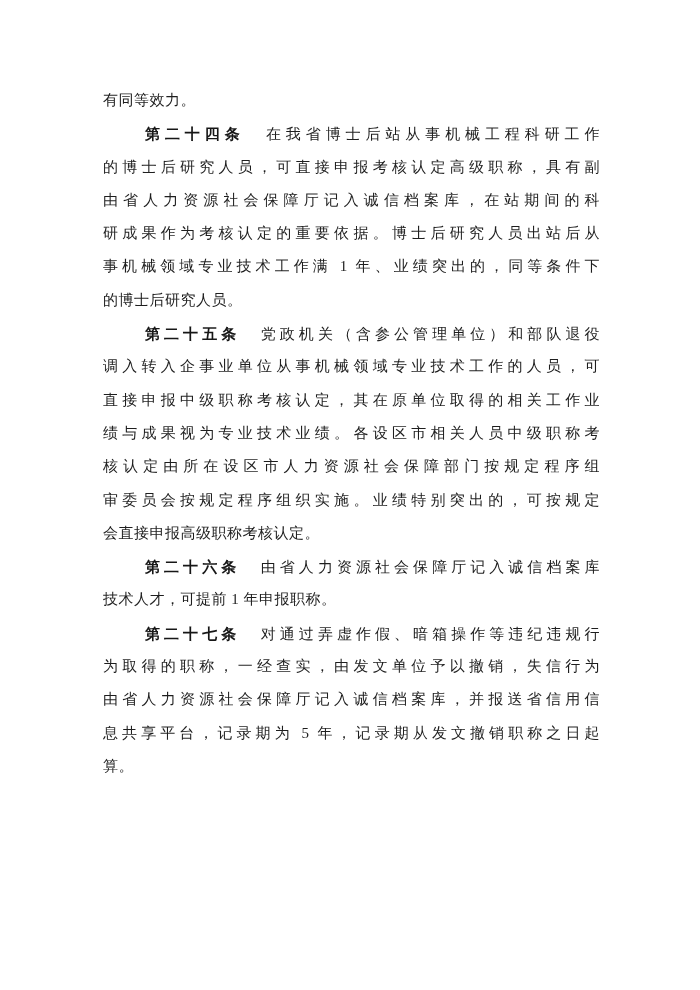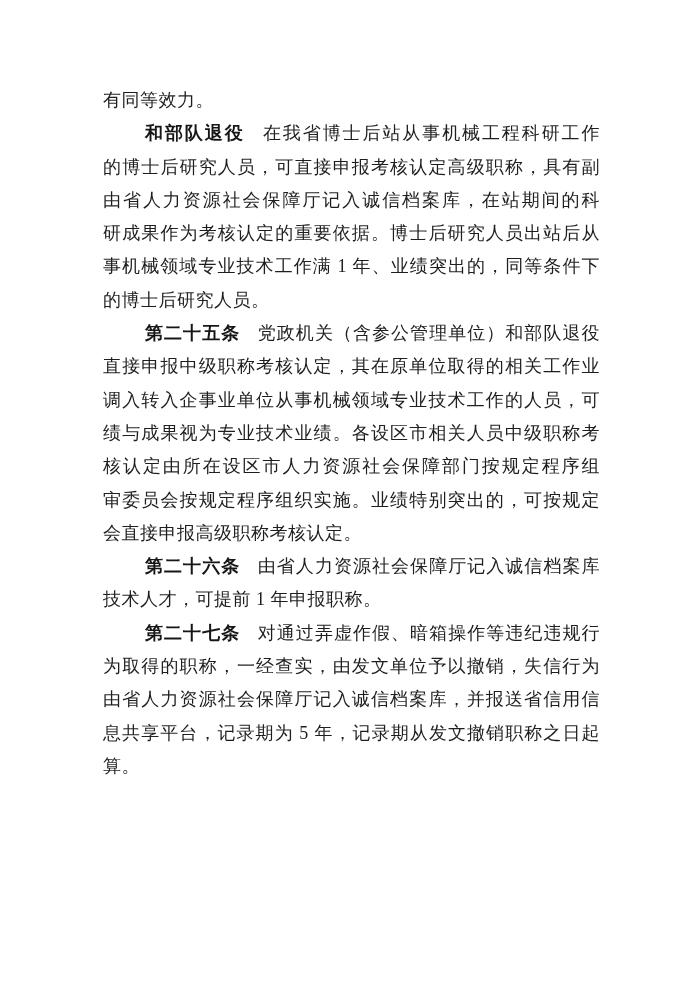--- a/index.html
+++ b/index.html
@@ -13,21 +13,21 @@
     height: 990px;
     background: #ffffff;
     overflow: hidden;
   }
   .textblock {
     position: absolute;
     left: 103px;
     top: 84px;
     width: 497px;
     font-family: "Liberation Serif", "DejaVu Serif", serif;
-    font-size: 18px;
+    font-size: 15px;
     line-height: 33.3px;
     letter-spacing: 0.5px;
     color: #1e1e1e;
   }
   .line {
     text-align: justify;
     text-align-last: justify;
     height: 33.3px;
     overflow: hidden;
   }
@@ -48,30 +48,30 @@
   }
 </style>
 </head>
 <body>
 
 <div class="sheet">
   <div class="textblock">
 
     <div class="line endp">有同等效力。</div>
 
-    <div class="line first"><span class="term">和部队退役</span><span class="gap"></span><span>在我省博士后站从事机械工程科研工作</span></div>
+    <div class="line first"><span class="term">第二十四条</span><span class="gap"></span><span>在我省博士后站从事机械工程科研工作</span></div>
     <div class="line">的博士后研究人员，可直接申报考核认定高级职称，具有副</div>
     <div class="line">由省人力资源社会保障厅记入诚信档案库，在站期间的科</div>
     <div class="line">研成果作为考核认定的重要依据。博士后研究人员出站后从</div>
     <div class="line">事机械领域专业技术工作满 1 年、业绩突出的，同等条件下</div>
     <div class="line endp">的博士后研究人员。</div>
 
     <div class="line first"><span class="term">第二十五条</span><span class="gap"></span><span>党政机关（含参公管理单位）和部队退役</span></div>
+    <div class="line">调入转入企事业单位从事机械领域专业技术工作的人员，可</div>
     <div class="line">直接申报中级职称考核认定，其在原单位取得的相关工作业</div>
-    <div class="line">调入转入企事业单位从事机械领域专业技术工作的人员，可</div>
     <div class="line">绩与成果视为专业技术业绩。各设区市相关人员中级职称考</div>
     <div class="line">核认定由所在设区市人力资源社会保障部门按规定程序组</div>
     <div class="line">审委员会按规定程序组织实施。业绩特别突出的，可按规定</div>
     <div class="line endp">会直接申报高级职称考核认定。</div>
 
     <div class="line first"><span class="term">第二十六条</span><span class="gap"></span><span>由省人力资源社会保障厅记入诚信档案库</span></div>
     <div class="line endp">技术人才，可提前 1 年申报职称。</div>
 
     <div class="line first"><span class="term">第二十七条</span><span class="gap"></span><span>对通过弄虚作假、暗箱操作等违纪违规行</span></div>
     <div class="line">为取得的职称，一经查实，由发文单位予以撤销，失信行为</div>

